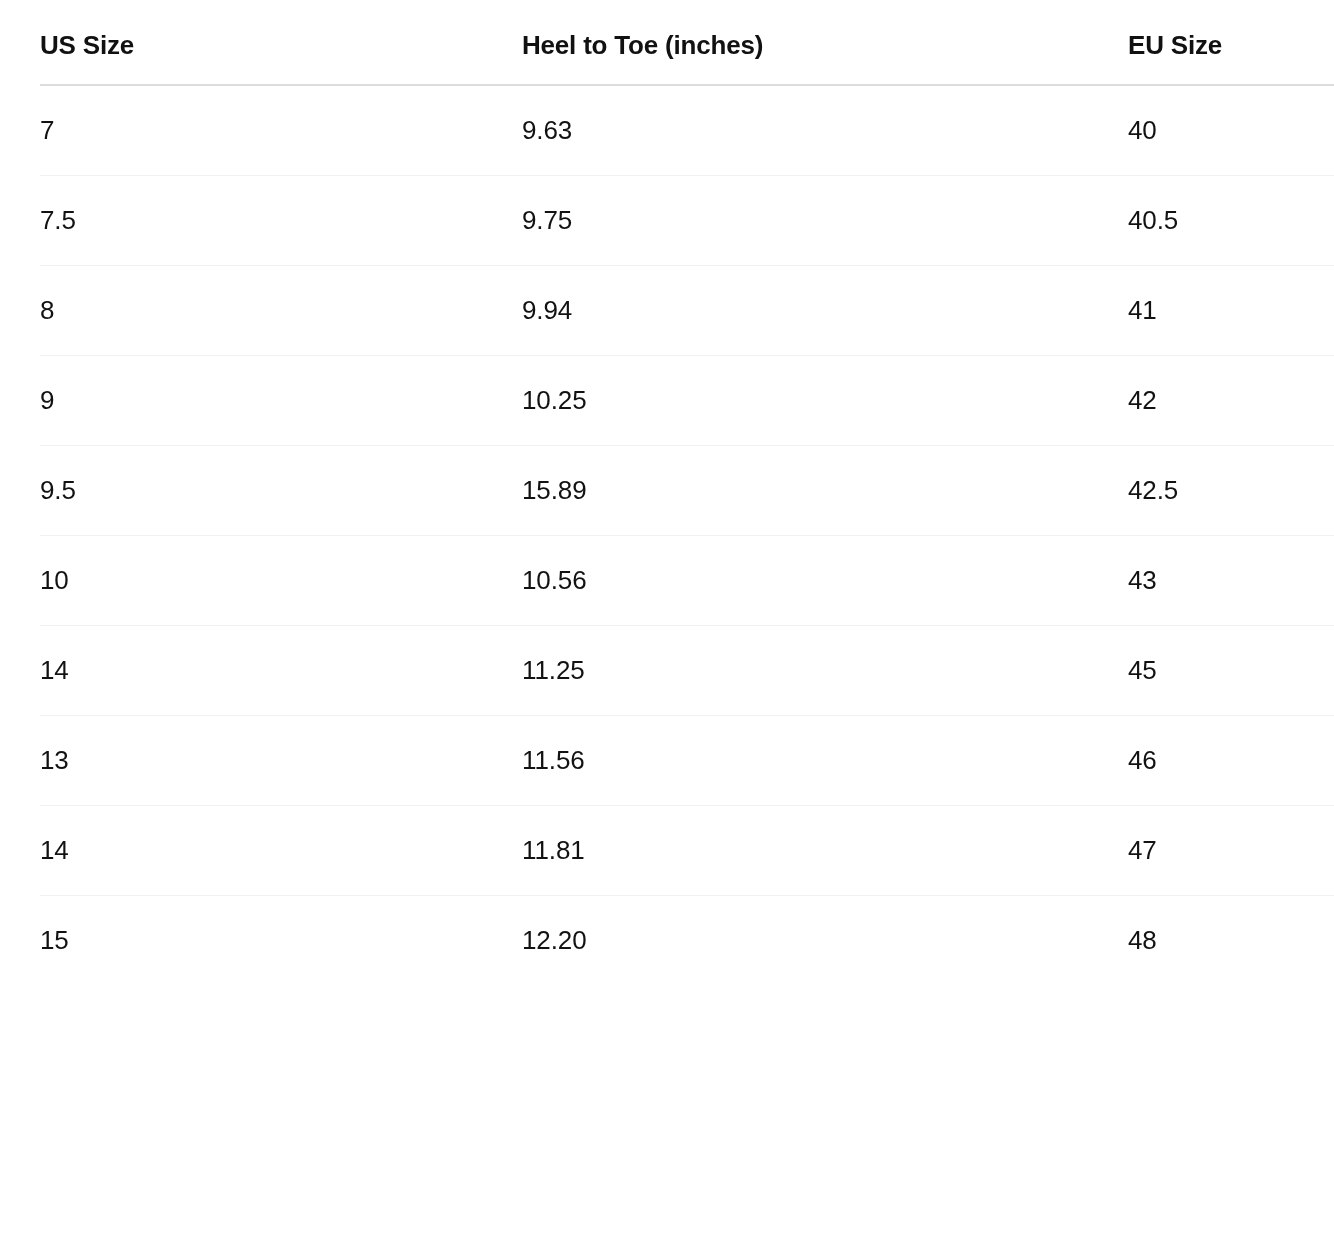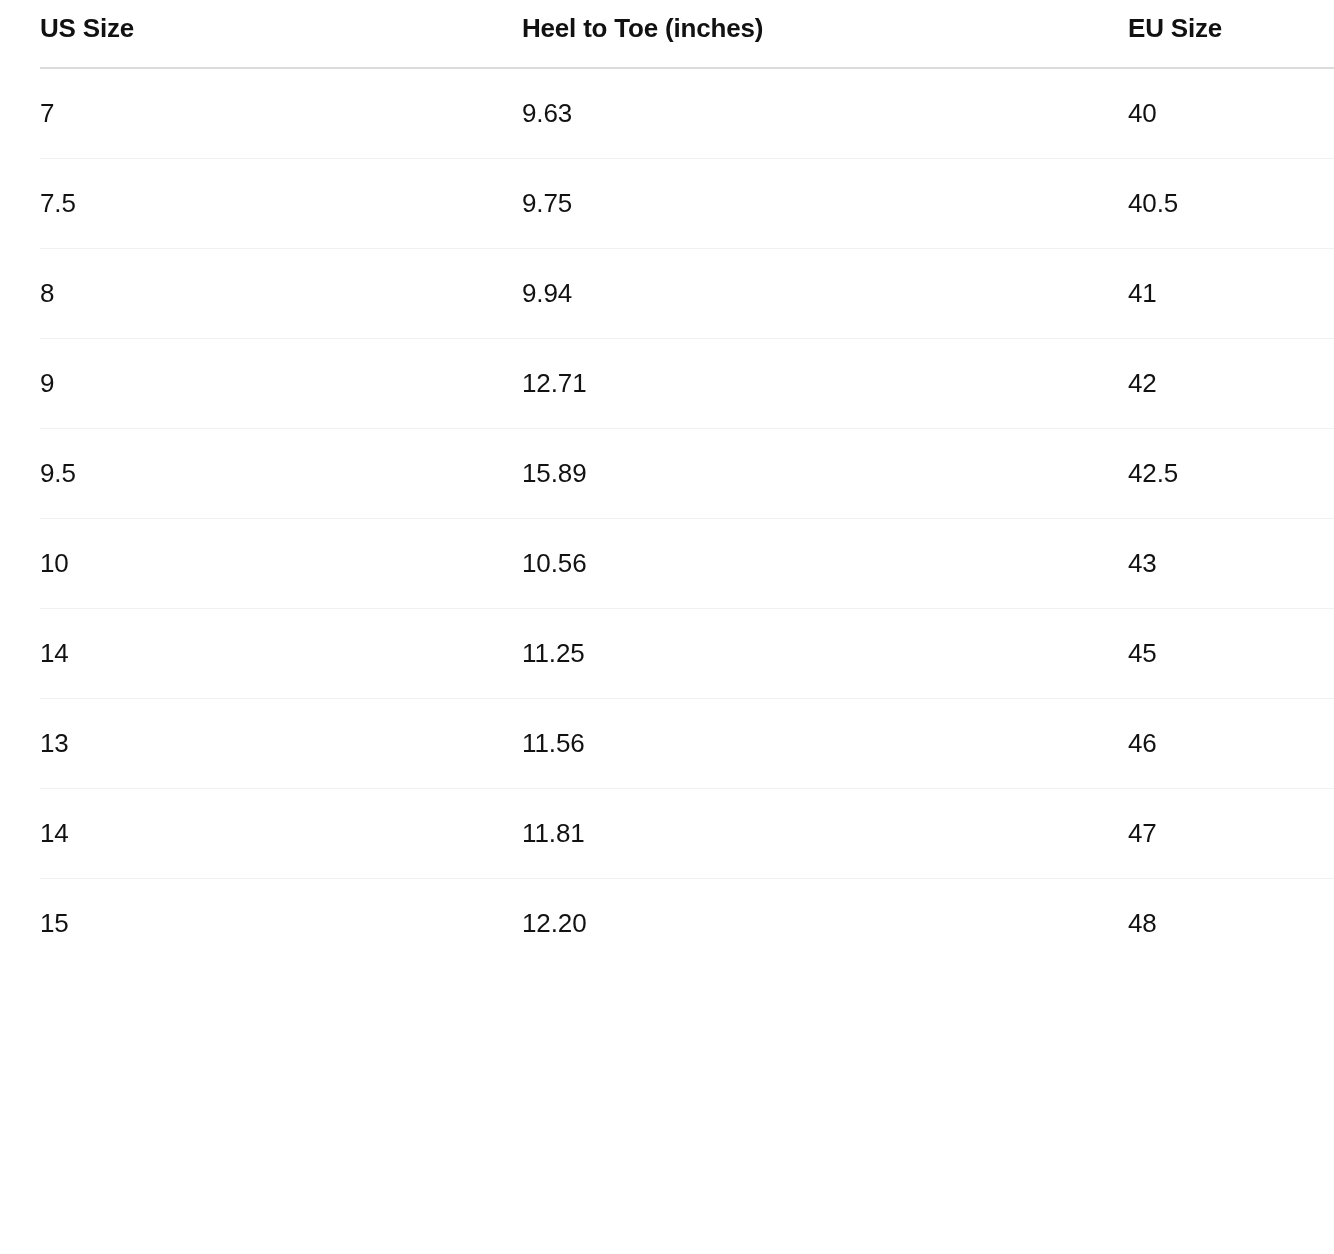--- a/index.html
+++ b/index.html
@@ -11,21 +11,21 @@
     width: 1334px;
     height: 1254px;
     font-family: "Liberation Sans", sans-serif;
     -webkit-font-smoothing: antialiased;
     overflow: hidden;
   }
 
   .size-chart {
     box-sizing: border-box;
     width: 1334px;
-    padding: 0 0 0 40px;
+    padding: 17px 0 0 40px;
   }
 
   table.size-table {
     width: 1294px;
     border-collapse: collapse;
     table-layout: fixed;
   }
 
   col.c-us  { width: 482px; }
   col.c-htt { width: 606px; }
@@ -89,21 +89,21 @@
           <td>9.75</td>
           <td>40.5</td>
         </tr>
         <tr>
           <td>8</td>
           <td>9.94</td>
           <td>41</td>
         </tr>
         <tr>
           <td>9</td>
-          <td>12.71</td>
+          <td>10.25</td>
           <td>42</td>
         </tr>
         <tr>
           <td>9.5</td>
           <td>15.89</td>
           <td>42.5</td>
         </tr>
         <tr>
           <td>10</td>
           <td>10.56</td>

